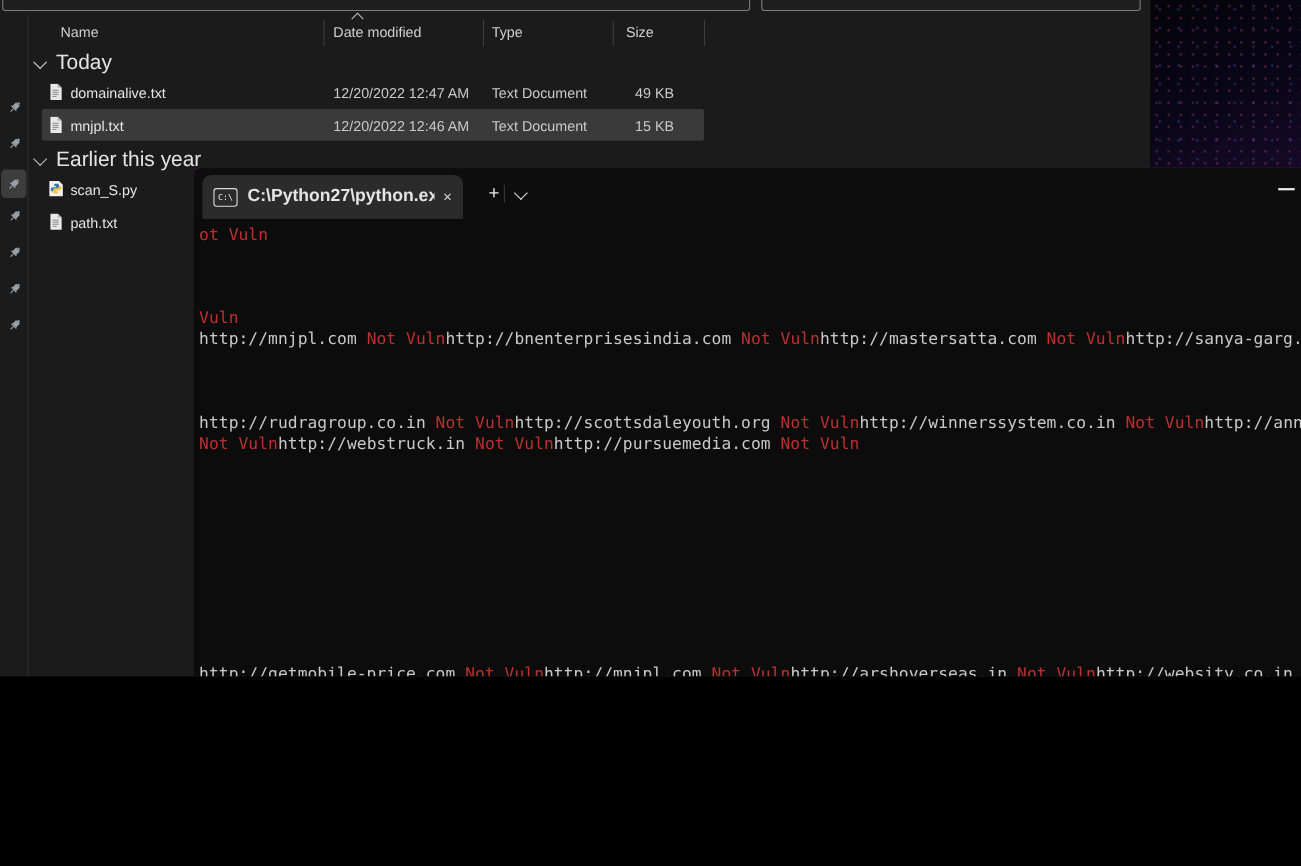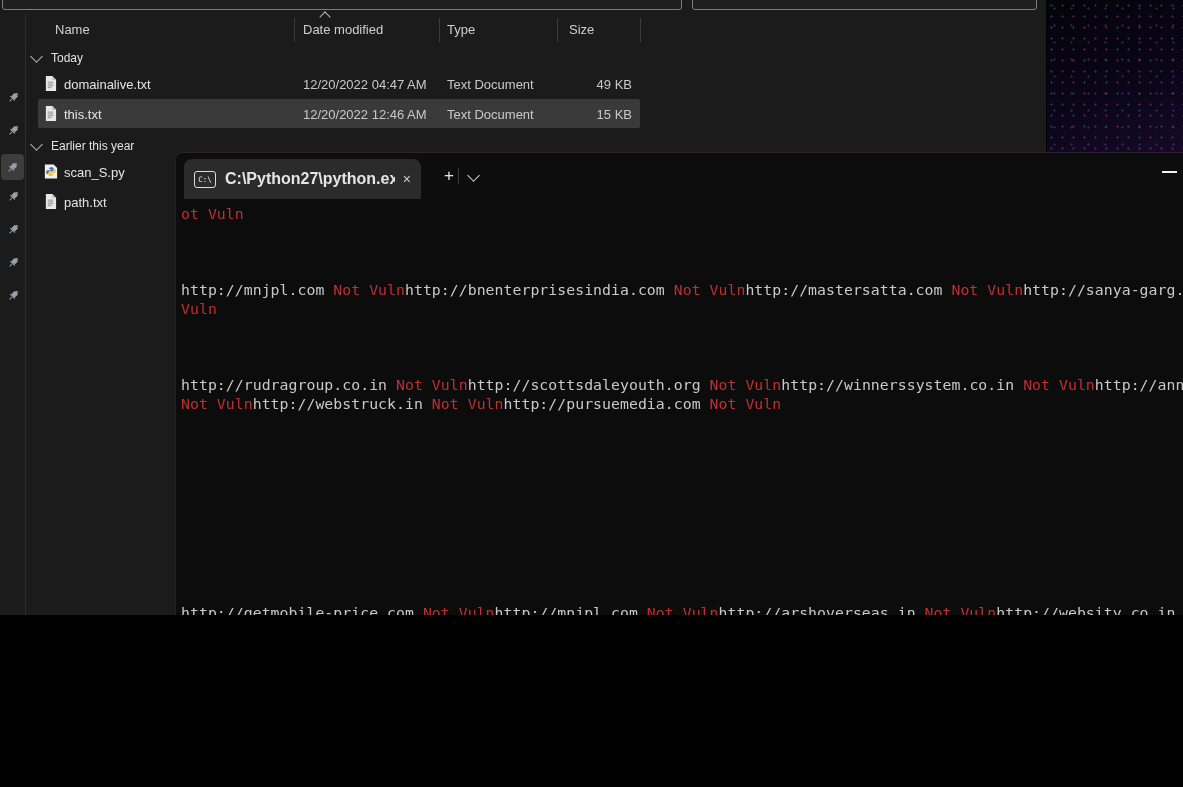--- a/index.html
+++ b/index.html
@@ -32,30 +32,30 @@
   .pin{position:absolute;left:4px;width:18px;height:18px;display:flex;align-items:center;justify-content:center;}
   .pin.active{left:1px;width:23px;height:26px;background:#3d3d3d;border-radius:4px;}
 
   .col-headers{position:absolute;left:26px;top:16px;right:0;height:28px;font-size:13px;color:#cfcfcf;}
   .col-label{position:absolute;top:6px;}
   .col-sep{position:absolute;top:2px;width:1px;height:24px;background:#3c3c3c;}
   .sort-chip{position:absolute;top:-3px;width:7px;height:7px;border-right:1.4px solid #b9b9b9;
     border-bottom:1.4px solid #b9b9b9;transform:rotate(-135deg);}
 
   .file-area{position:absolute;left:26px;top:44px;right:0;bottom:24px;font-size:13px;}
-  .group-hdr{position:absolute;left:0;height:24px;display:flex;align-items:center;color:#e3e3e3;font-size:12px;cursor:default;}
+  .group-hdr{position:absolute;left:0;height:24px;display:flex;align-items:center;color:#e3e3e3;font-size:19px;cursor:default;}
   .group-chev{width:8px;height:8px;border-right:1.5px solid #bdbdbd;border-bottom:1.5px solid #bdbdbd;
     transform:rotate(45deg);margin:0 10px 4px 6px;}
   .file-row{position:absolute;left:0;right:0;height:28px;}
   .file-row .sel-bg{position:absolute;left:12px;top:-2px;width:602px;height:29px;background:#3a3a3a;border-radius:2px;}
   .f-icon{position:absolute;left:18px;top:5px;}
   .f-name{position:absolute;left:38px;top:6px;color:#e4e4e4;}
   .f-date{position:absolute;left:277px;top:6px;color:#c9c9c9;}
   .f-type{position:absolute;left:421px;top:6px;color:#c9c9c9;}
-  .f-size{position:absolute;left:532px;top:6px;width:74px;text-align:right;color:#c9c9c9;}
+  .f-size{position:absolute;left:532px;top:6px;width:74px;text-align:center;color:#c9c9c9;}
 
   .status-bar{position:absolute;left:0;bottom:2px;height:22px;width:100%;font-size:12.5px;color:#cfcfcf;}
   .st-a{position:absolute;left:2px;top:4px;}
   .st-b{position:absolute;left:30px;top:4px;}
   .status-div{position:absolute;left:88px;top:4px;width:1px;height:13px;background:#777;}
 
   
   .terminal{position:absolute;left:175px;top:152px;width:1008px;height:626px;background:#0c0c0c;
     border-radius:8px 0 0 0;overflow:hidden;border-top:1px solid #2a2230;border-left:1px solid #262028;}
   .tab-bar{position:absolute;left:0;top:0;right:0;height:46px;background:#0d0d0d;}
@@ -194,35 +194,35 @@
         <div class="file-row" style="top: 27px;">
           <span class="f-icon"><svg width="13" height="15" viewBox="0 0 14 16">
               <path fill="#e8e8e8" d="M2 0h7l4 4v12H2z"></path>
               <path fill="#b5b5b5" d="M9 0l4 4H9z"></path>
               <rect x="4" y="6" width="6" height="1" fill="#8a8a8a"></rect>
               <rect x="4" y="8" width="6" height="1" fill="#8a8a8a"></rect>
               <rect x="4" y="10" width="6" height="1" fill="#8a8a8a"></rect>
               <rect x="4" y="12" width="4" height="1" fill="#8a8a8a"></rect>
             </svg></span>
           <span class="f-name">domainalive.txt</span>
-          <span class="f-date">12/20/2022 04:47 AM</span>
+          <span class="f-date">12/20/2022 12:47 AM</span>
           <span class="f-type">Text Document</span>
           <span class="f-size">49 KB</span>
         </div>
         <div class="file-row" style="top: 57px;">
           <div class="sel-bg"></div>
           <span class="f-icon"><svg width="13" height="15" viewBox="0 0 14 16">
               <path fill="#e8e8e8" d="M2 0h7l4 4v12H2z"></path>
               <path fill="#b5b5b5" d="M9 0l4 4H9z"></path>
               <rect x="4" y="6" width="6" height="1" fill="#8a8a8a"></rect>
               <rect x="4" y="8" width="6" height="1" fill="#8a8a8a"></rect>
               <rect x="4" y="10" width="6" height="1" fill="#8a8a8a"></rect>
               <rect x="4" y="12" width="4" height="1" fill="#8a8a8a"></rect>
             </svg></span>
-          <span class="f-name">this.txt</span>
+          <span class="f-name">mnjpl.txt</span>
           <span class="f-date">12/20/2022 12:46 AM</span>
           <span class="f-type">Text Document</span>
           <span class="f-size">15 KB</span>
         </div>
         <div class="group-hdr" style="top: 90px;">
           <span class="group-chev"></span>
           <span>Earlier this year</span>
         </div>
         <div class="file-row" style="top: 115px;">
           <span class="f-icon"><svg width="14" height="15" viewBox="0 0 16 16">
@@ -276,22 +276,22 @@
         <div class="crax-moon"></div>
         <div class="crax-moon-cut"></div>
         <div class="crax-title">RAX</div>
 
       </div>
       <div class="term-lines" id="termLines">
           <div class="tline"><span class="seg-status">ot Vuln</span></div>
           <div class="tline"></div>
           <div class="tline"></div>
           <div class="tline"></div>
+          <div class="tline"><span class="seg-status">Vuln</span></div>
           <div class="tline"><span class="seg-url">http://mnjpl.com </span><span class="seg-status">Not Vuln</span><span class="seg-url">http://bnenterprisesindia.com </span><span class="seg-status">Not Vuln</span><span class="seg-url">http://mastersatta.com </span><span class="seg-status">Not Vuln</span><span class="seg-url">http://sanya-garg.</span></div>
-          <div class="tline"><span class="seg-status">Vuln</span></div>
           <div class="tline"></div>
           <div class="tline"></div>
           <div class="tline"></div>
           <div class="tline"><span class="seg-url">http://rudragroup.co.in </span><span class="seg-status">Not Vuln</span><span class="seg-url">http://scottsdaleyouth.org </span><span class="seg-status">Not Vuln</span><span class="seg-url">http://winnerssystem.co.in </span><span class="seg-status">Not Vuln</span><span class="seg-url">http://ann</span></div>
           <div class="tline"><span class="seg-status">Not Vuln</span><span class="seg-url">http://webstruck.in </span><span class="seg-status">Not Vuln</span><span class="seg-url">http://pursuemedia.com </span><span class="seg-status">Not Vuln</span></div>
           <div class="tline"></div>
           <div class="tline"></div>
           <div class="tline"></div>
           <div class="tline"></div>
           <div class="tline"></div>

